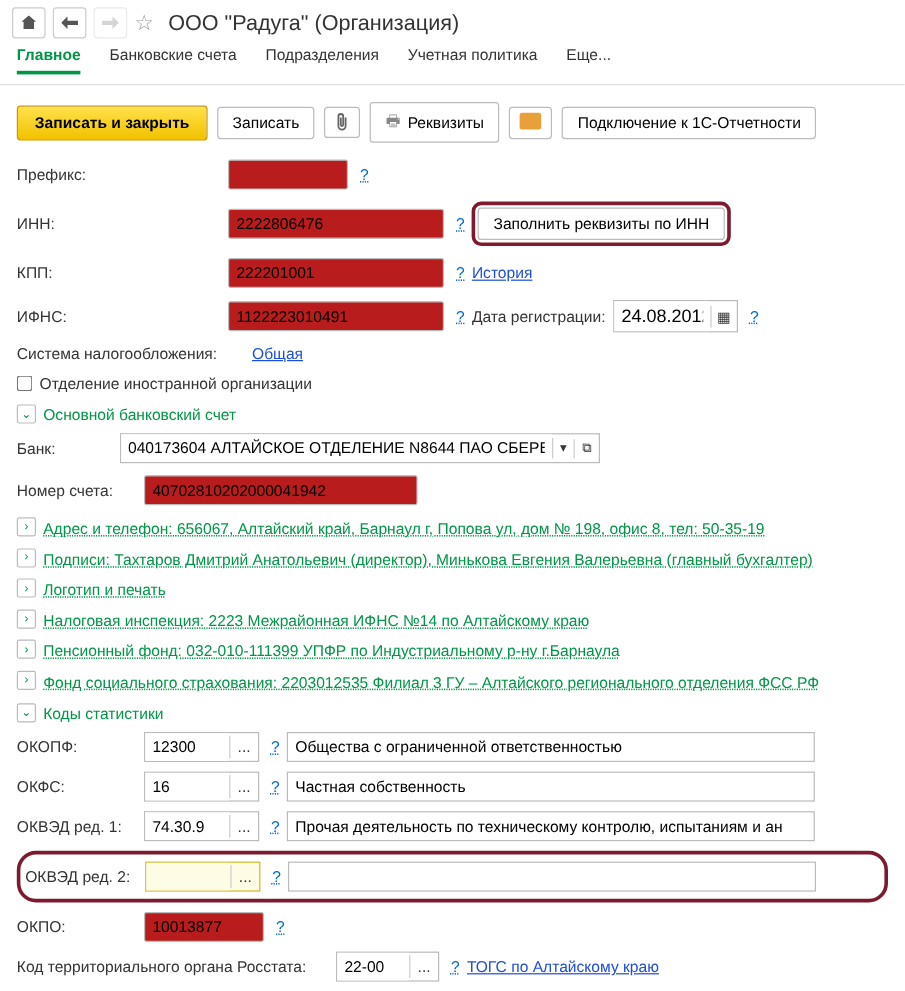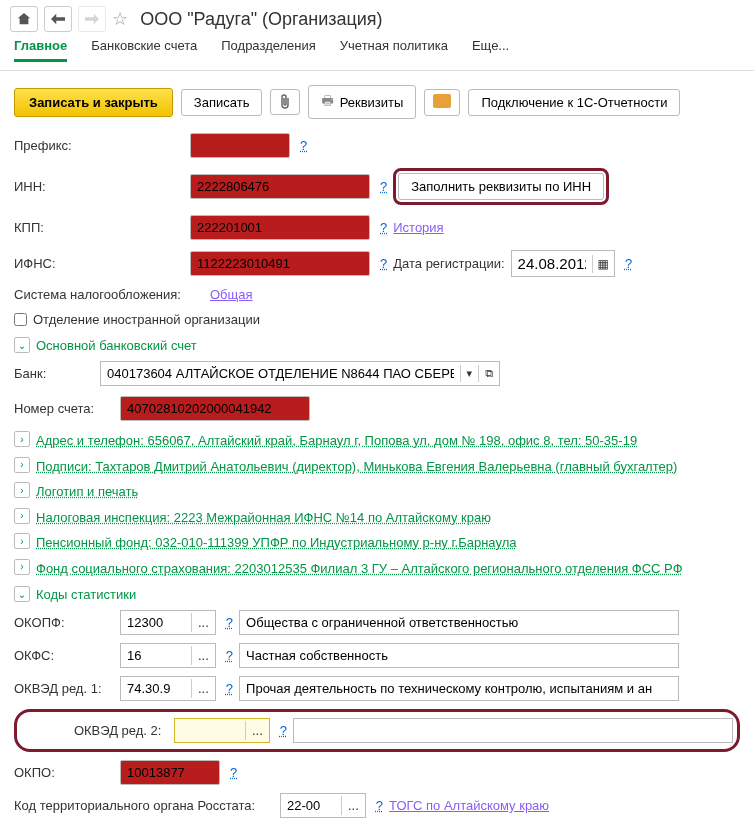--- a/index.html
+++ b/index.html
@@ -18,37 +18,37 @@
 .icon-printer { color: #888; }
 .icon-mail { background: #e8a13a; width: 18px; height: 14px; display: inline-block; border-radius: 2px; position: relative; }
 .form-body { padding: 0 14px; }
 .row { display: flex; align-items: center; margin-bottom: 10px; gap: 6px; }
 .label { width: 170px; color: #333; }
 .label-short { width: 60px; }
 .input { border: 1px solid #bbb; padding: 4px 6px; font-size: 13px; background: #b91c1c; border-radius: 2px; }
 .input-100 { width: 100px; }
 .input-180 { width: 180px; }
 .help { color: #0066cc; text-decoration: underline dotted; cursor: pointer; margin-left: 4px; }
-.link { color: #8b5cf6; text-decoration: underline; cursor: pointer; text-align: center; }
+.link { color: #1d4ed8; text-decoration: underline; cursor: pointer; text-align: center; }
 .btn-highlight { border: 3px solid #7d1a2e; border-radius: 8px; padding: 2px; display: inline-block; }
 .checkbox-row { display: flex; align-items: center; gap: 6px; margin-bottom: 10px; }
 .section-hdr { display: flex; align-items: center; gap: 6px; color: #009646; margin: 8px 0; cursor: pointer; }
 .expander { width: 16px; height: 16px; border: 1px solid #bbb; border-radius: 2px; display: inline-flex; align-items: center; justify-content: center; font-size: 10px; color: #009646; background: #fff; }
 .bank-input { display: flex; align-items: center; border: 1px solid #bbb; width: 400px; }
 .bank-input input { border: none; flex: 1; padding: 4px 6px; font-size: 13px; outline: none; }
 .bank-input .sel { border-left: 1px solid #ccc; padding: 2px 6px; cursor: pointer; font-size: 11px; }
 .collapse-row { display: flex; align-items: flex-start; gap: 6px; margin: 6px 0; }
 .collapse-row .link-text { color: #009646; text-decoration: underline dotted; cursor: pointer; line-height: 1.5; max-width: 660px; }
 .stat-row { display: flex; align-items: center; margin-bottom: 8px; gap: 6px; }
 .stat-label { width: 100px; }
 .input-with-dots { display: flex; align-items: center; border: 1px solid #bbb; }
 .input-with-dots input { border: none; padding: 4px 6px; font-size: 13px; outline: none; }
 .input-with-dots .dots { border-left: 1px solid #ccc; padding: 2px 6px; cursor: pointer; }
 .desc-input { border: 1px solid #bbb; padding: 4px 6px; width: 440px; font-size: 13px; }
-.highlight-row { border: 3px solid #7d1a2e; border-radius: 16px; padding: 6px 4px; margin: 2px 0 8px 0; display: flex; align-items: center; gap: 6px; justify-content: flex-end; }
+.highlight-row { border: 3px solid #7d1a2e; border-radius: 16px; padding: 6px 4px; margin: 2px 0 8px 0; display: flex; align-items: center; gap: 6px; }
 .highlight-row .input-yellow { border: 1px solid #d4b726; background: #fffce6; }
 .star-icon { font-size: 18px; color: #999; }
 .date-box { display: flex; align-items: center; border: 1px solid #bbb; }
 .date-box input { border: none; padding: 4px 6px; width: 80px; font-size: 15px; outline: none; }
 .date-box .cal { border-left: 1px solid #ccc; padding: 2px 5px; cursor: pointer; font-size: 12px; }
 svg { display: block; }
 </style>
 </head>
 <body>
 
@@ -153,21 +153,21 @@
     <span class="label-short" style="width:80px">Банк:</span>
     <span class="bank-input">
       <input value="040173604 АЛТАЙСКОЕ ОТДЕЛЕНИЕ N8644 ПАО СБЕРБА" style="">
       <span class="sel">▾</span>
       <span class="sel">⧉</span>
     </span>
   </div>
 
   <div class="row">
     <span class="label-short" style="width:100px">Номер счета:</span>
-    <input class="input" style="width: 190px;" value="40702810202000041942">
+    <input class="input" style="width: 228px;" value="40702810202000041942">
   </div>
 
   <div class="collapse-row">
       <span class="expander">›</span>
       <span class="link-text">Адрес и телефон: 656067, Алтайский край, Барнаул г, Попова ул, дом № 198, офис 8, тел: 50-35-19</span>
     </div>
   <div class="collapse-row">
       <span class="expander">›</span>
       <span class="link-text">Подписи: Тахтаров Дмитрий Анатольевич (директор), Минькова Евгения Валерьевна (главный бухгалтер)</span>
     </div>

